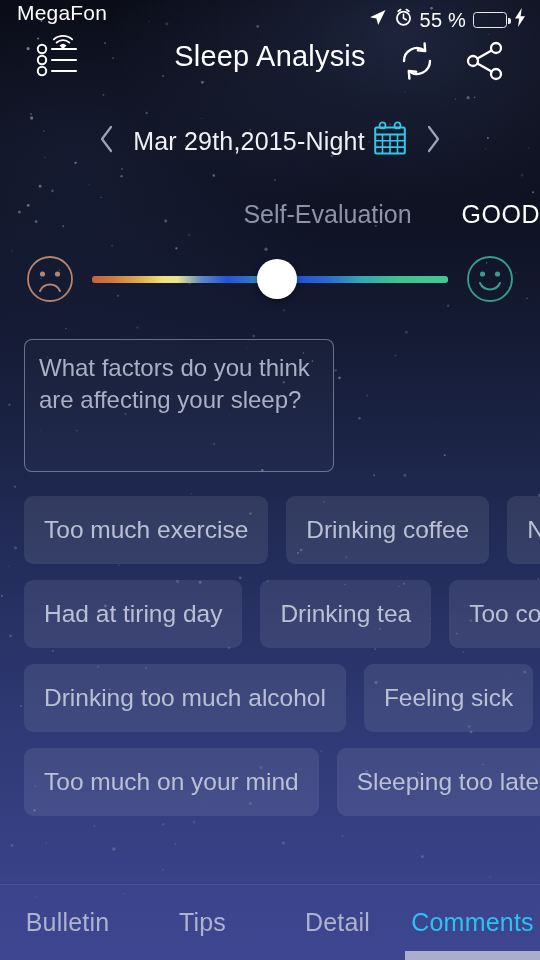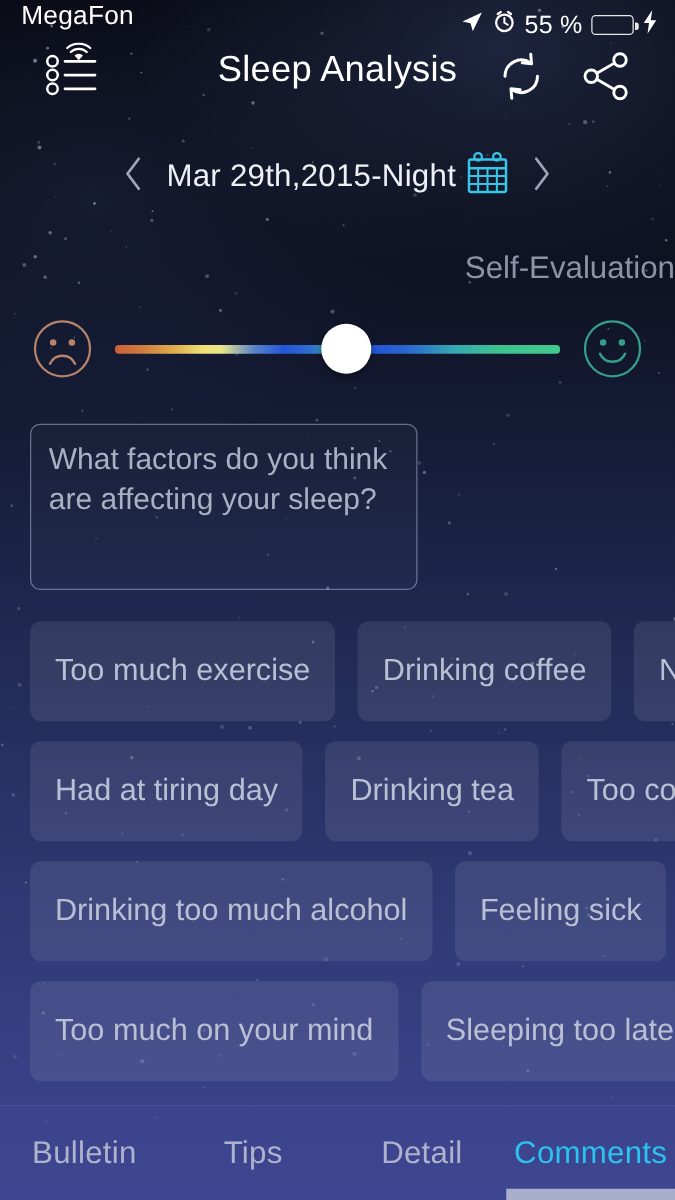--- a/index.html
+++ b/index.html
@@ -126,21 +126,21 @@
     resize:none; outline:none; overflow:hidden;
   }
   .notes::placeholder { color:#a9b0c4; }
 
   
   .chips { padding:20px 24px 0 24px; }
   .chip-row { display:flex; gap:18px; margin-bottom:16px; }
   .chip {
     background:rgba(255,255,255,0.085);
     border-radius:9px;
-    padding:0 20px; height:80px;
+    padding:0 20px; height:68px;
     display:flex; align-items:center;
     color:#b9c0d4; font-size:24.5px; white-space:nowrap;
   }
 
   
   .tabbar {
     position:absolute; left:0; right:0; bottom:0; height:76px;
     display:flex; align-items:center;
     border-top:1px solid rgba(255,255,255,0.07);
     background:linear-gradient(180deg, rgba(62,70,146,0.25), rgba(62,70,146,0.45));
@@ -428,20 +428,21 @@
     <span class="chev">
       <svg width="16" height="30" viewBox="0 0 16 30">
         <path d="M4 3 L13 15 L4 27" fill="none" stroke="#9fa4b8" stroke-width="2.2" stroke-linecap="round" stroke-linejoin="round"></path>
       </svg>
     </span>
   </div>
 
   
   <div class="eval-row">
     <span class="eval-label">Self-Evaluation</span>
+    <span class="eval-value">GOOD</span>
   </div>
 
   
   <div class="slider-row">
     <span class="face">
       <svg width="52" height="52" viewBox="0 0 52 52">
         <circle cx="26" cy="26" r="22" fill="none" stroke="#b5846a" stroke-width="1.8"></circle>
         <circle cx="18.5" cy="21" r="2.6" fill="#b5846a"></circle>
         <circle cx="33.5" cy="21" r="2.6" fill="#b5846a"></circle>
         <path d="M16 38 a11 11 0 0 1 20 0" fill="none" stroke="#b5846a" stroke-width="2" stroke-linecap="round"></path>

